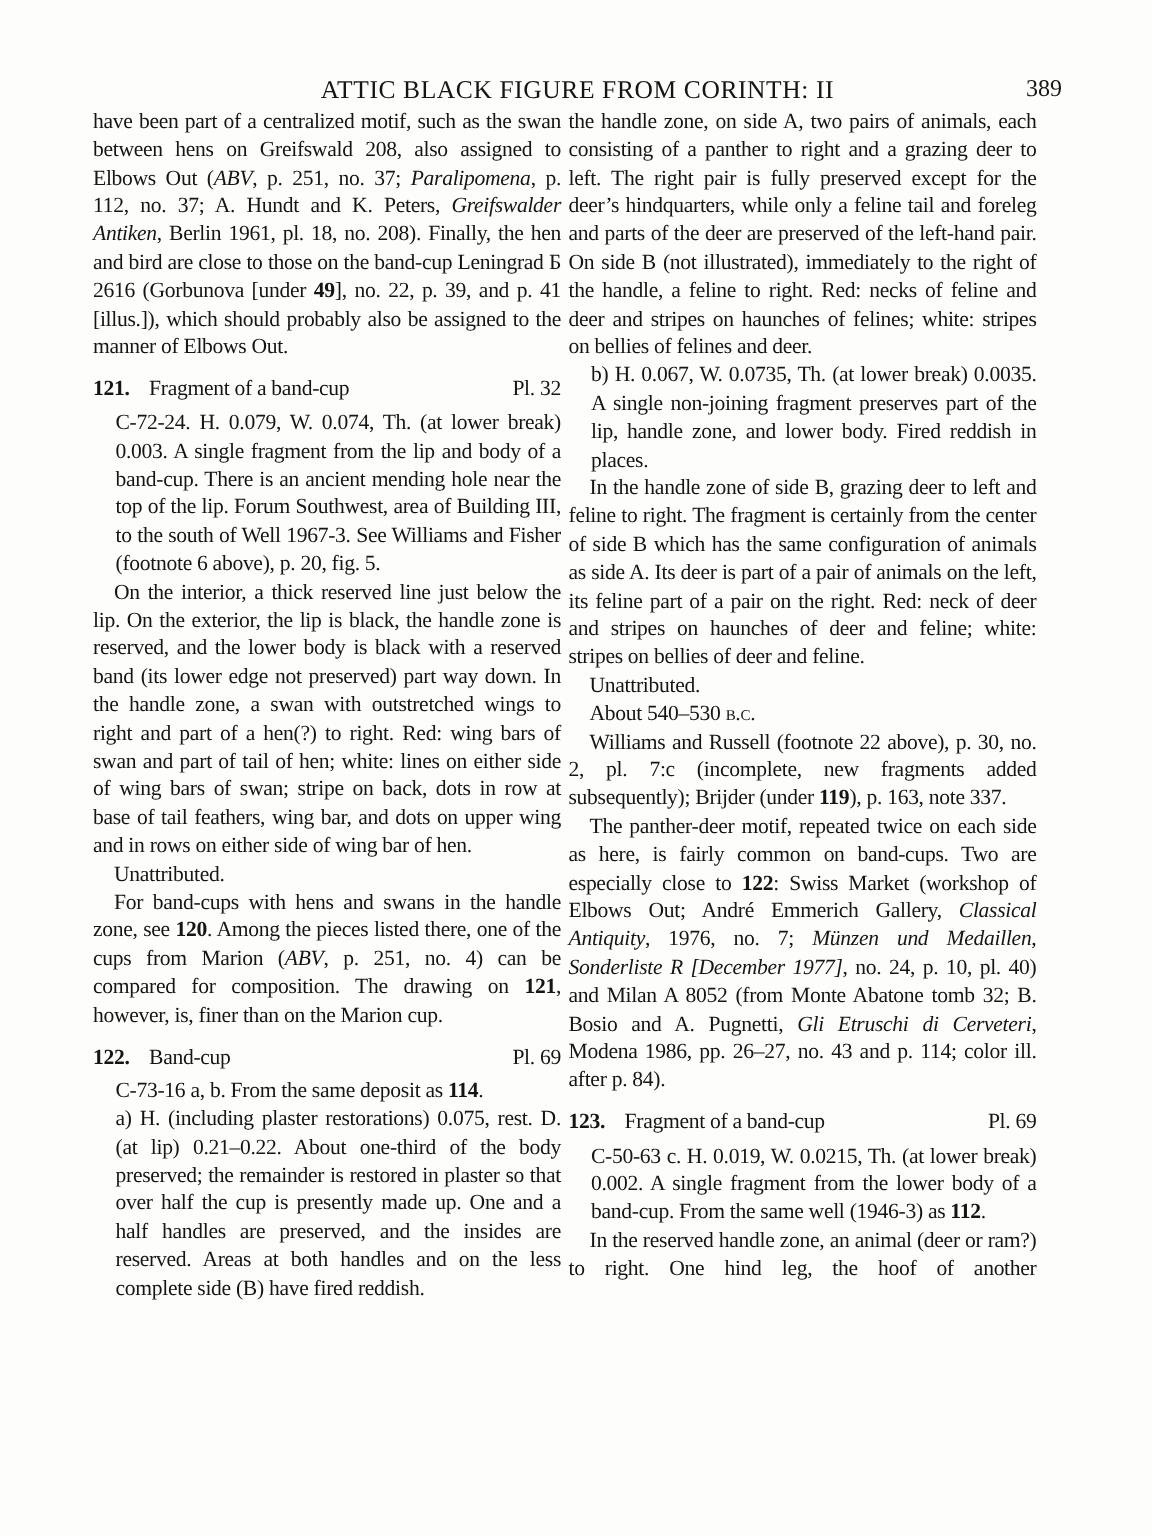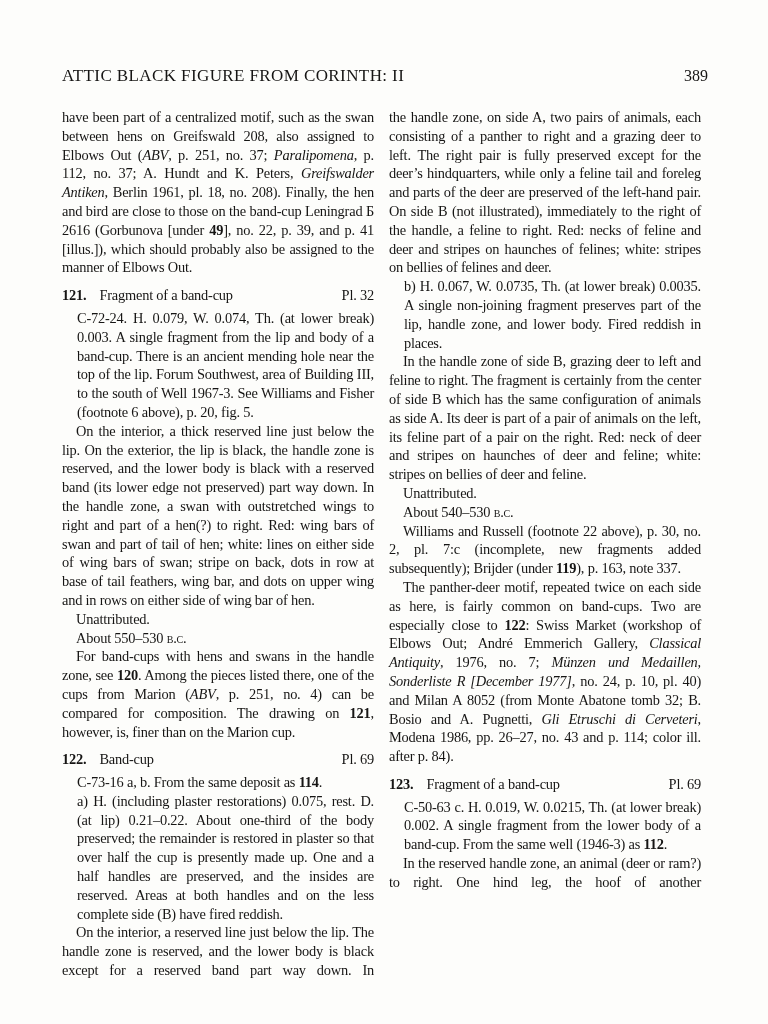--- a/index.html
+++ b/index.html
@@ -14,34 +14,33 @@
   .text-block{
     position:absolute;
     left:62px;top:50px;
     width:646px;
   }
   .header{
     position:relative;
     height:22px;
   }
   .title{
+    text-align:center;
     font-size:17px;
     letter-spacing:0.4px;
     white-space:nowrap;
-    margin-top:16px;
   }
   .pagenum{
     position:absolute;
     right:0;top:1px;
     font-size:16px;
   }
   .columns{
     display:flex;
-    gap:15px;
-    margin-top:20px;
+    gap:5px;
   }
   .col{
     width:312px;
     font-size:14.4px;
     line-height:18.8px;
     letter-spacing:-0.2px;
     text-align:justify;
   }
   .col p{margin:0;}
   .para.indent{text-indent:14px;}
@@ -75,30 +74,28 @@
       <div class="col">
           <p class="para"><span class="run">have been part of a centralized motif, such as the swan between hens on Greifswald 208, also assigned to Elbows Out (</span><span class="run run-i">ABV</span><span class="run">, p. 251, no. 37; </span><span class="run run-i">Paralipomena</span><span class="run">, p. 112, no. 37; A. Hundt and K. Peters, </span><span class="run run-i">Greifswalder Antiken</span><span class="run">, Berlin 1961, pl. 18, no. 208). Finally, the hen and bird are close to those on the band-cup Leningrad Б 2616 (Gorbunova [under </span><span class="run run-b">49</span><span class="run">], no. 22, p. 39, and p. 41 [illus.]), which should probably also be assigned to the manner of Elbows Out.</span></p>
           <div class="entry-heading">
             <span class="entry-number">121.</span>
             <span class="entry-title">Fragment of a band-cup</span>
             <span class="entry-plate">Pl. 32</span>
           </div>
           <p class="catalog"><span class="run">C-72-24. H. 0.079, W. 0.074, Th. (at lower break) 0.003. A single fragment from the lip and body of a band-cup. There is an ancient mending hole near the top of the lip. Forum Southwest, area of Building III, to the south of Well 1967-3. See Williams and Fisher (footnote 6 above), p. 20, fig. 5.</span></p>
           <p class="para indent"><span class="run">On the interior, a thick reserved line just below the lip. On the exterior, the lip is black, the handle zone is reserved, and the lower body is black with a reserved band (its lower edge not preserved) part way down. In the handle zone, a swan with outstretched wings to right and part of a hen(?) to right. Red: wing bars of swan and part of tail of hen; white: lines on either side of wing bars of swan; stripe on back, dots in row at base of tail feathers, wing bar, and dots on upper wing and in rows on either side of wing bar of hen.</span></p>
           <p class="para indent"><span class="run">Unattributed.</span></p>
-          <p class="para indent"><span class="run">About 550–530 </span><span class="run run-sc">b.c.</span></p>
           <p class="para indent"><span class="run">For band-cups with hens and swans in the handle zone, see </span><span class="run run-b">120</span><span class="run">. Among the pieces listed there, one of the cups from Marion (</span><span class="run run-i">ABV</span><span class="run">, p. 251, no. 4) can be compared for composition. The drawing on </span><span class="run run-b">121</span><span class="run">, however, is, finer than on the Marion cup.</span></p>
           <div class="entry-heading">
             <span class="entry-number">122.</span>
             <span class="entry-title">Band-cup</span>
             <span class="entry-plate">Pl. 69</span>
           </div>
           <p class="catalog"><span class="run">C-73-16 a, b. From the same deposit as </span><span class="run run-b">114</span><span class="run">.</span></p>
           <p class="catalog"><span class="run">a) H. (including plaster restorations) 0.075, rest. D. (at lip) 0.21–0.22. About one-third of the body preserved; the remainder is restored in plaster so that over half the cup is presently made up. One and a half handles are preserved, and the insides are reserved. Areas at both handles and on the less complete side (B) have fired reddish.</span></p>
-          <p class="para indent cont"><span class="run">On the interior, a reserved line just below the lip. The handle zone is reserved, and the lower body is black except for a reserved band part way down. In</span></p>
         </div>
       <div class="col">
           <p class="para"><span class="run">the handle zone, on side A, two pairs of animals, each consisting of a panther to right and a grazing deer to left. The right pair is fully preserved except for the deer’s hindquarters, while only a feline tail and foreleg and parts of the deer are preserved of the left-hand pair. On side B (not illustrated), immediately to the right of the handle, a feline to right. Red: necks of feline and deer and stripes on haunches of felines; white: stripes on bellies of felines and deer.</span></p>
           <p class="catalog"><span class="run">b) H. 0.067, W. 0.0735, Th. (at lower break) 0.0035. A single non-joining fragment preserves part of the lip, handle zone, and lower body. Fired reddish in places.</span></p>
           <p class="para indent"><span class="run">In the handle zone of side B, grazing deer to left and feline to right. The fragment is certainly from the center of side B which has the same configuration of animals as side A. Its deer is part of a pair of animals on the left, its feline part of a pair on the right. Red: neck of deer and stripes on haunches of deer and feline; white: stripes on bellies of deer and feline.</span></p>
           <p class="para indent"><span class="run">Unattributed.</span></p>
           <p class="para indent"><span class="run">About 540–530 </span><span class="run run-sc">b.c.</span></p>
           <p class="para indent"><span class="run">Williams and Russell (footnote 22 above), p. 30, no. 2, pl. 7:c (incomplete, new fragments added subsequently); Brijder (under </span><span class="run run-b">119</span><span class="run">), p. 163, note 337.</span></p>
           <p class="para indent"><span class="run">The panther-deer motif, repeated twice on each side as here, is fairly common on band-cups. Two are especially close to </span><span class="run run-b">122</span><span class="run">: Swiss Market (workshop of Elbows Out; André Emmerich Gallery, </span><span class="run run-i">Classical Antiquity</span><span class="run">, 1976, no. 7; </span><span class="run run-i">Münzen und Medaillen, Sonderliste R [December 1977]</span><span class="run">, no. 24, p. 10, pl. 40) and Milan A 8052 (from Monte Abatone tomb 32; B. Bosio and A. Pugnetti, </span><span class="run run-i">Gli Etruschi di Cerveteri</span><span class="run">, Modena 1986, pp. 26–27, no. 43 and p. 114; color ill. after p. 84).</span></p>
           <div class="entry-heading">

